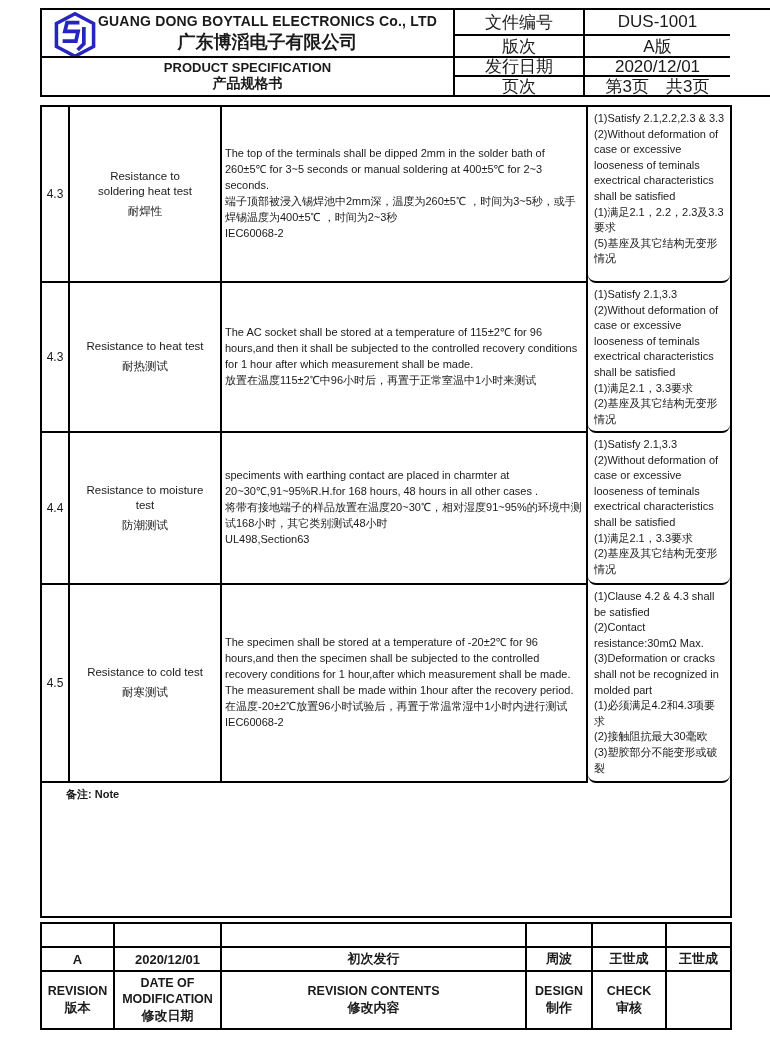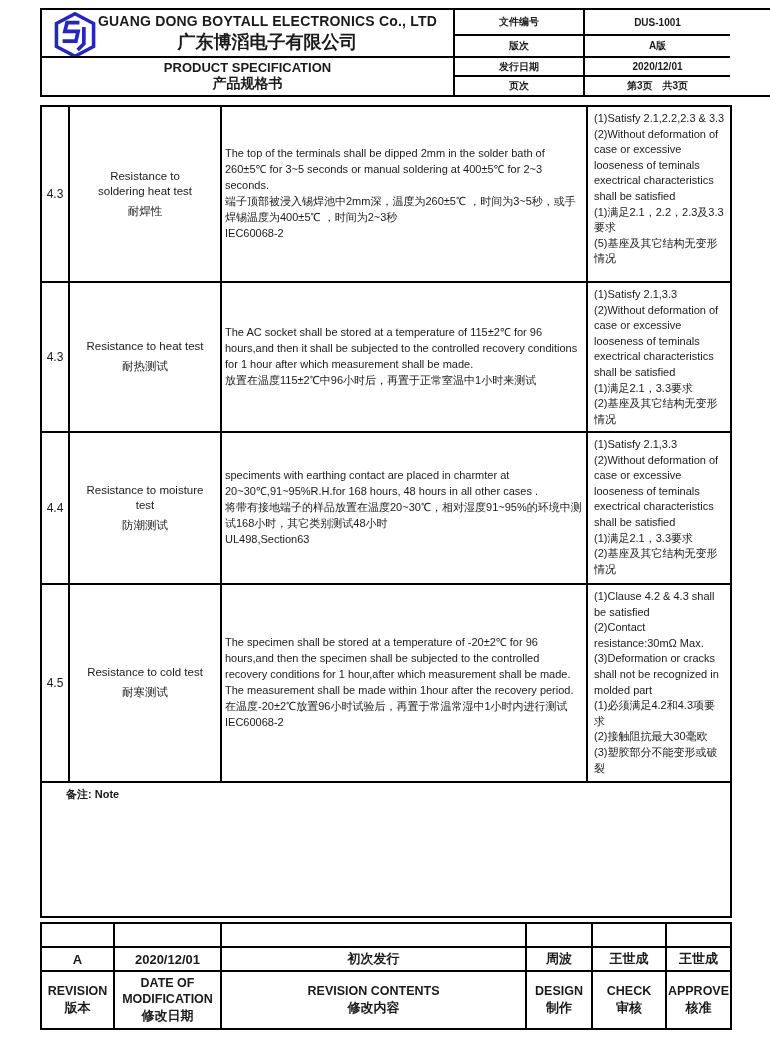--- a/index.html
+++ b/index.html
@@ -16,29 +16,29 @@
   
   #header-grid { left:40px; top:8px; width:768px; grid-template-columns:413px 130px 145px; grid-template-rows:26px 22px 19px 18px; }
   .company-cell { position:relative; grid-row:1 / span 2; }
   .logo-wrap { position:absolute; left:9px; top:2px; width:48px; height:46px; }
   .company-text { height:100%; display:flex; flex-direction:column; align-items:center; justify-content:center; padding-left:40px; }
   .company-en { font-weight:bold; font-size:14px; letter-spacing:0.2px; }
   .company-cn { font-weight:bold; font-size:18px; margin-top:1px; }
   .prodspec-cell { grid-row:3 / span 2; }
   .prod-en { font-weight:bold; font-size:13px; }
   .prod-cn { font-weight:bold; font-size:14px; }
-  .hfield { font-weight:bold; font-size:10px; }
+  .hfield { font-weight:normal; font-size:17px; }
 
   
   #main-grid { left:40px; top:105px; width:692px; grid-template-columns:28px 152px 366px 142px; grid-template-rows:176px 150px 152px 198px 133px; }
   .no-cell { font-size:12px; }
   .name-cell { font-size:11.5px; line-height:1.35; padding:6px; }
   .name-cn { margin-top:4px; }
   .desc-cell { display:flex; flex-direction:column; justify-content:center; font-size:11px; line-height:1.45; padding:4px 3px; }
-  .req-cell { font-size:11px; line-height:1.42; padding:4px 5px 4px 6px; }
+  .req-cell { font-size:11px; line-height:1.42; padding:4px 5px 4px 6px;border-radius:8px; }
   .note-cell { grid-column:1 / span 4; font-weight:bold; font-size:11px; padding:4px 24px; }
 
   
   #rev-grid { left:40px; top:922px; width:692px; grid-template-columns:73px 107px 305px 66px 74px 63px; grid-template-rows:24px 24px 56px; }
   .rev-data { font-weight:bold; font-size:13px; }
   .rev-head { font-weight:bold; font-size:12.5px; line-height:1.25; }
   .rev-head .cn { font-size:13px; }
 </style>
 </head>
 <body>
@@ -174,19 +174,15 @@
       <span class="cn">修改内容</span>
     </div>
     <div class="cell br c rev-head">
       <span class="ml">DESIGN</span>
       <span class="cn">制作</span>
     </div>
     <div class="cell br c rev-head">
       <span class="ml">CHECK</span>
       <span class="cn">审核</span>
     </div>
-    <div class="cell c rev-head">
-      <span class="ml">APPROVE</span>
-      <span class="cn">核准</span>
-    </div>
   </div>
 
 </div>
 
 </body></html>

